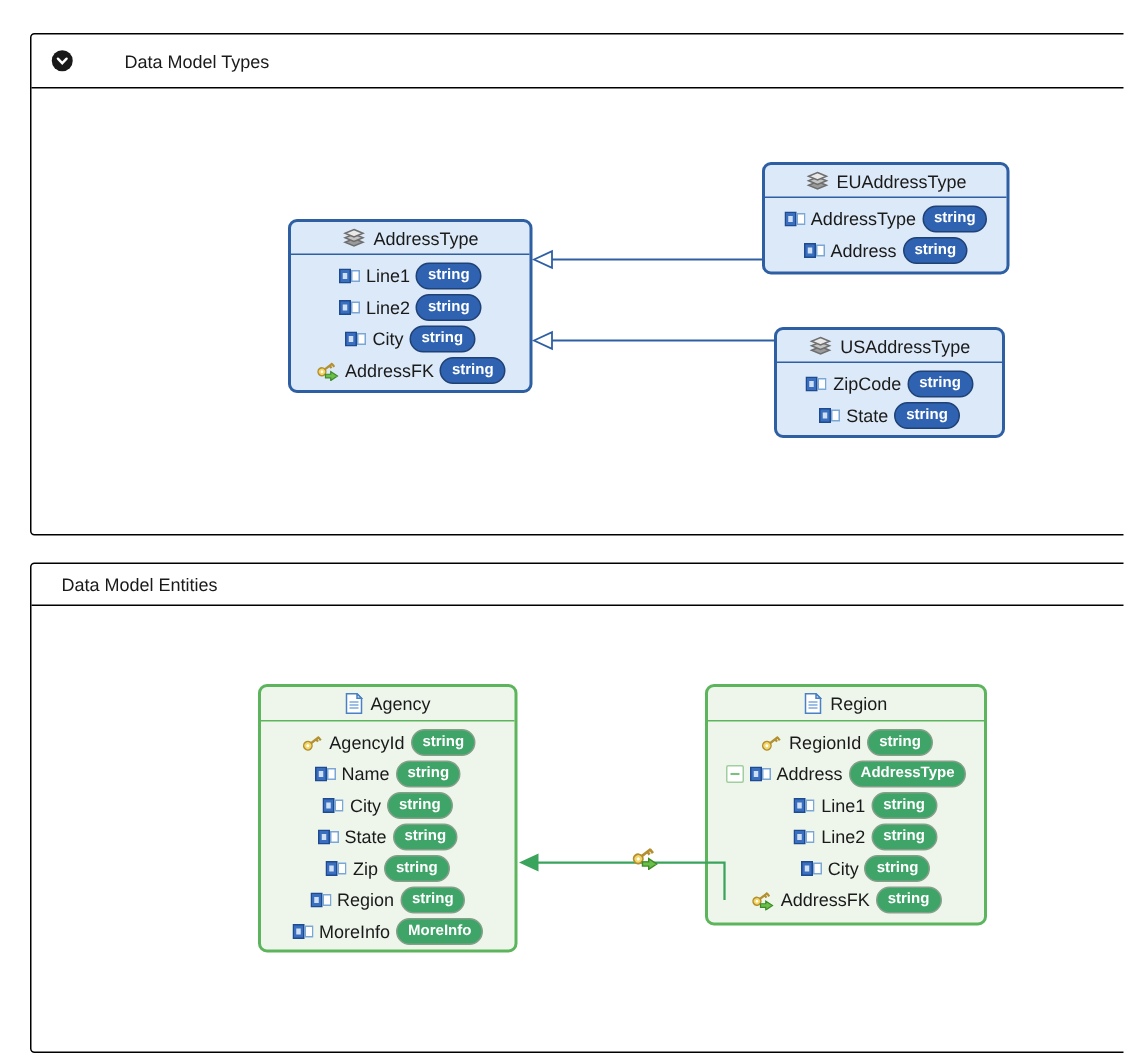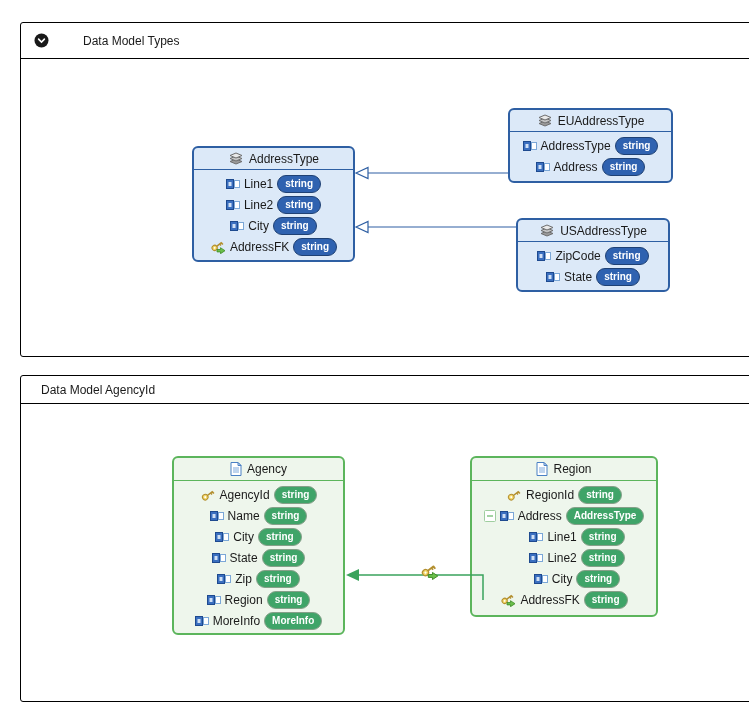--- a/index.html
+++ b/index.html
@@ -51,21 +51,21 @@
             <circle cx="7.5" cy="7.5" r="7" fill="#191919"></circle>
             <path d="M4.6 6.1 L7.5 9.1 L10.4 6.1" stroke="#fff" stroke-width="1.6" fill="none" stroke-linecap="round"></path>
           </svg>
       </span>
       <span class="panel-title">Data Model Types</span>
     </div>
   </div>
 
   <div class="panel" id="panel-entities">
     <div class="panel-header">
-      <span class="panel-title">Data Model AgencyId</span>
+      <span class="panel-title">Data Model Entities</span>
     </div>
   </div>
 
   <div class="mbox blue" style="left:192px;top:146px;width:163px;height:116px;">
     <div class="mbox-header">
       <span class="icn">
         <svg width="16" height="13" viewBox="0 0 16 13">
             <path d="M8 7 L14 9.5 L8 12 L2 9.5 Z" fill="#9a9a9a" stroke="#6e6e6e"></path>
             <path d="M8 4 L14 6.5 L8 9 L2 6.5 Z" fill="#c4c4c4" stroke="#6e6e6e"></path>
             <path d="M8 1 L14 3.5 L8 6 L2 3.5 Z" fill="#e9e9e9" stroke="#6e6e6e"></path>

